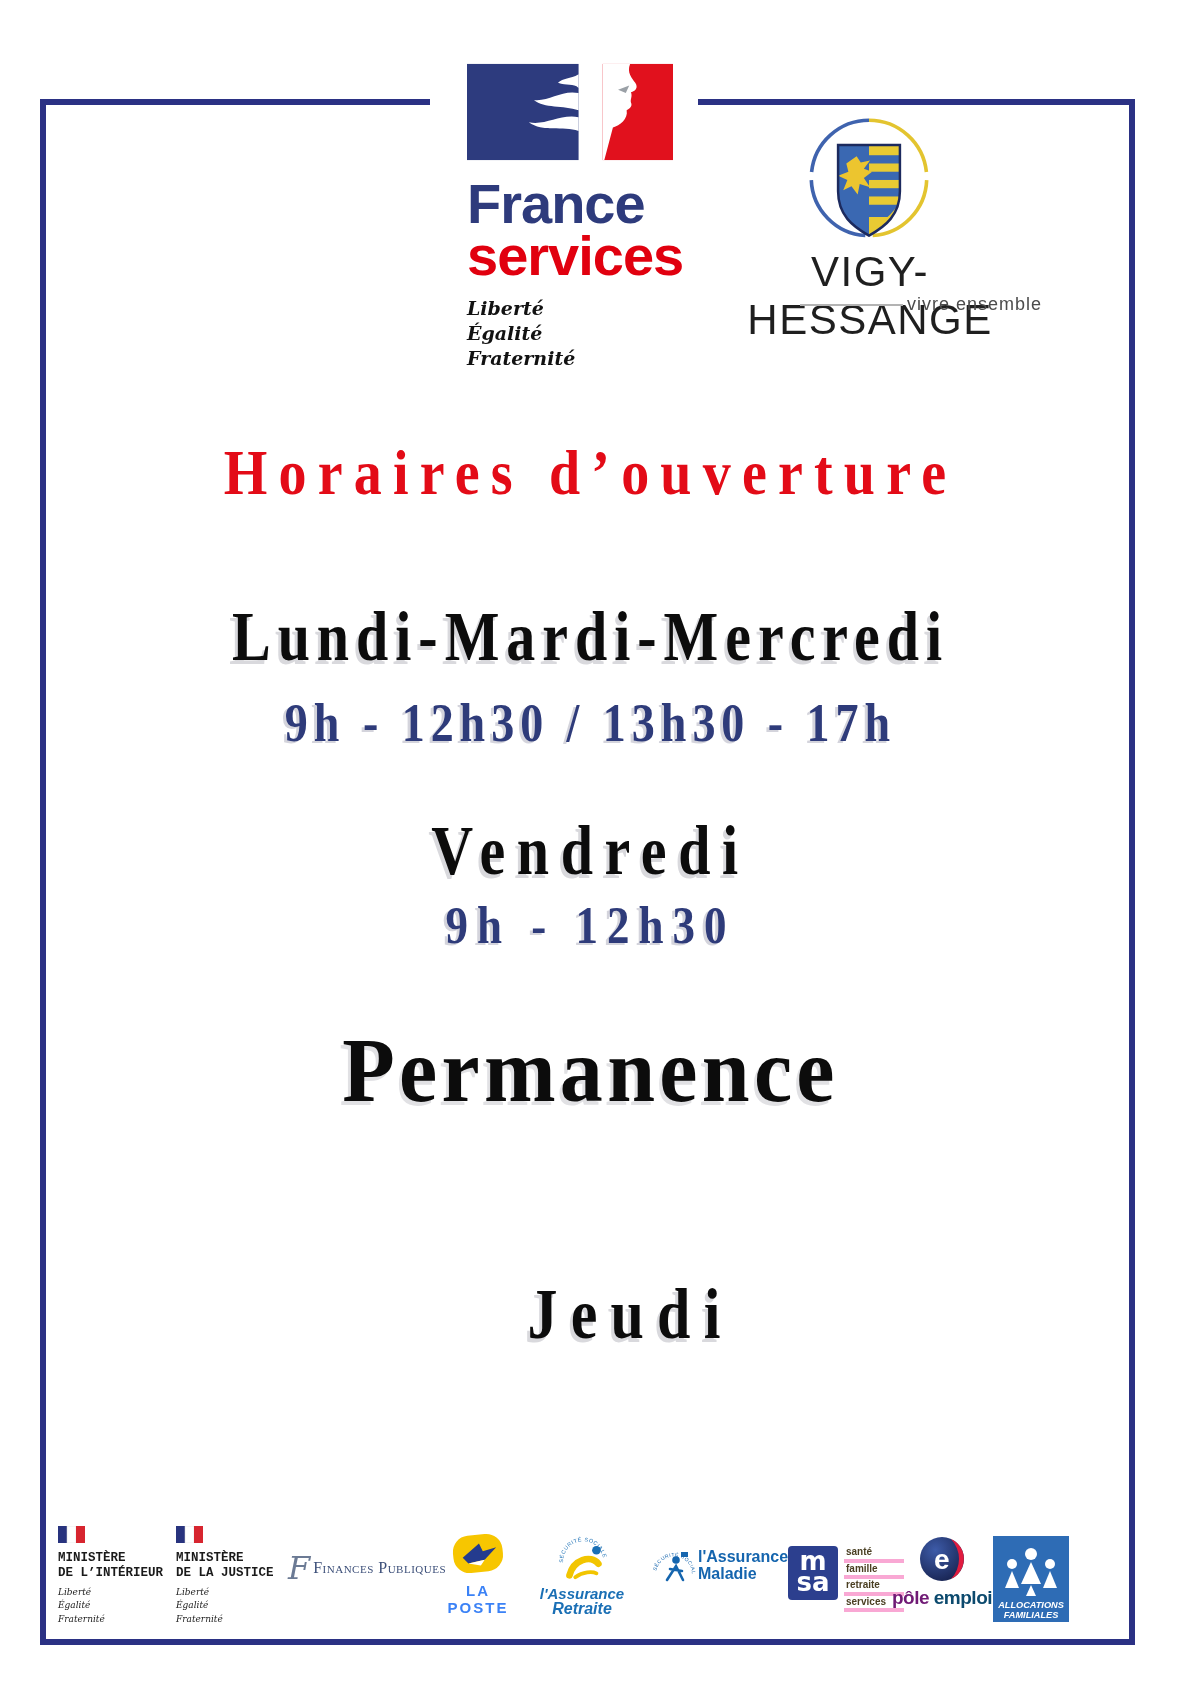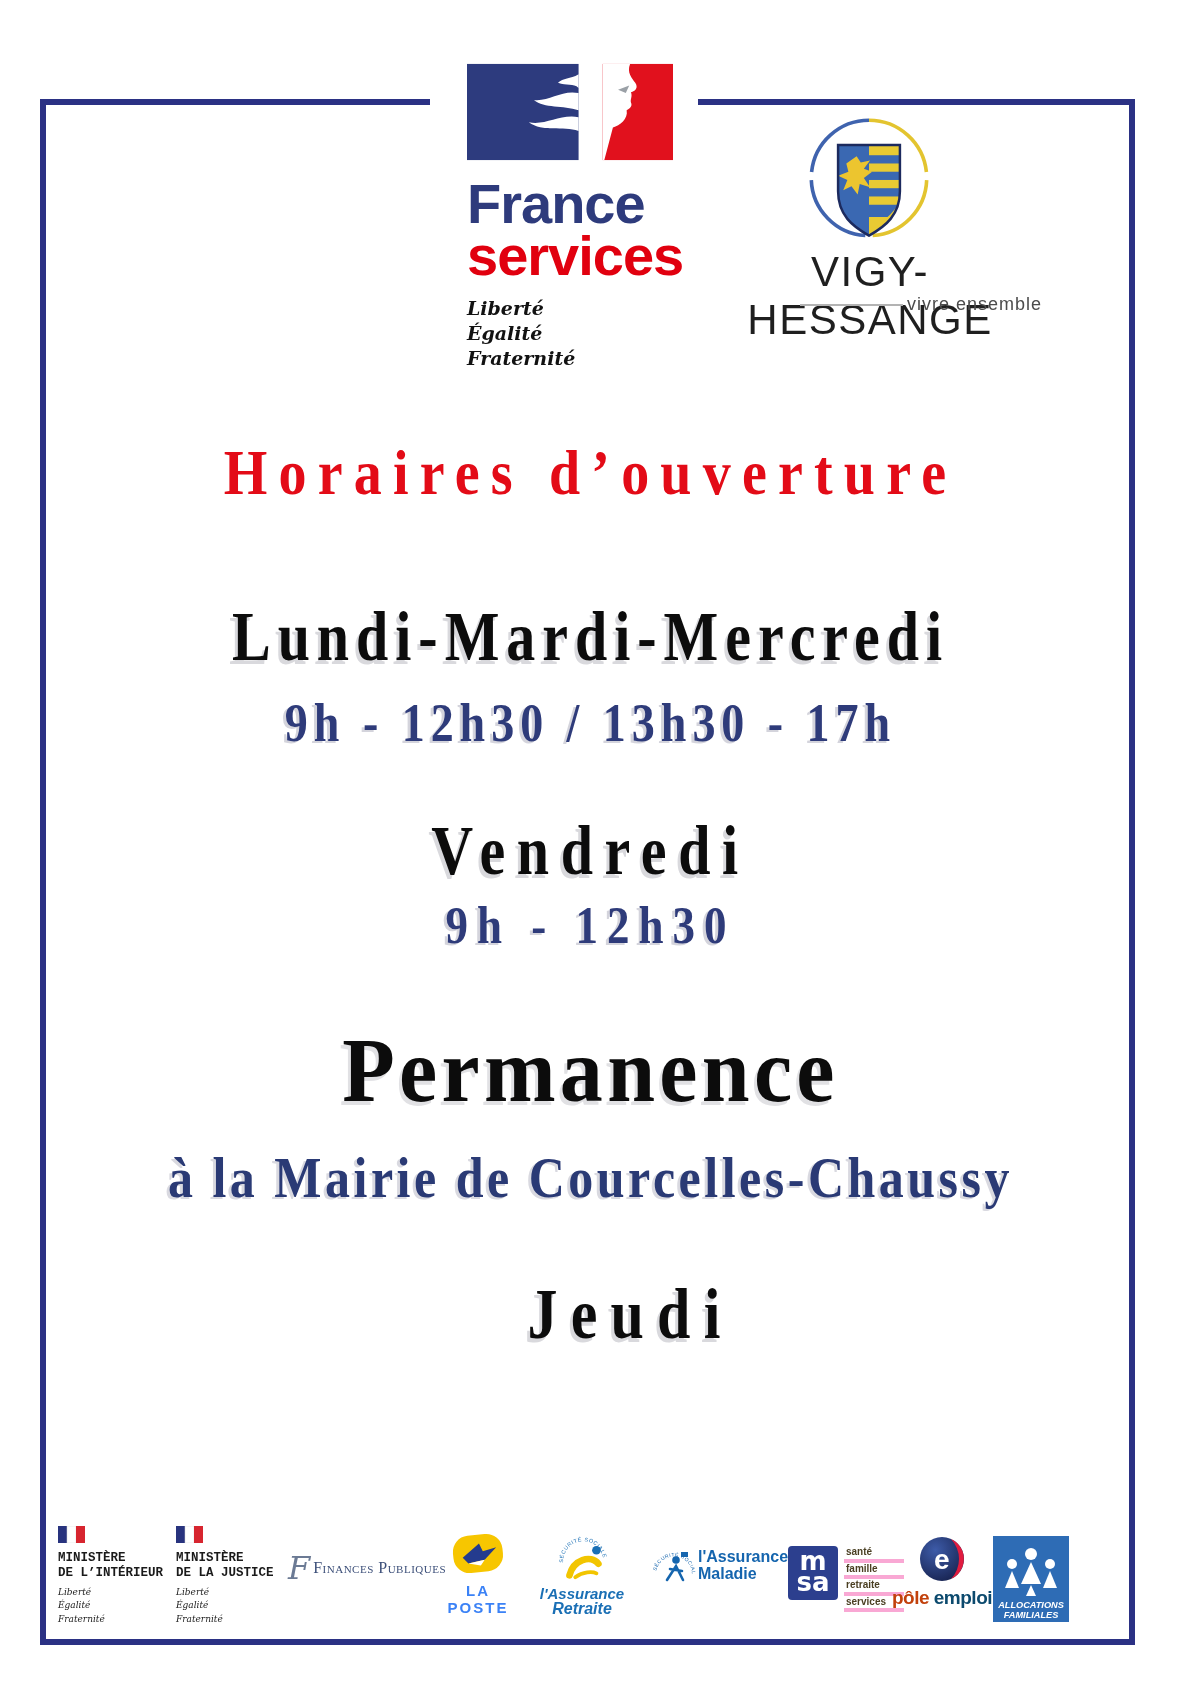--- a/index.html
+++ b/index.html
@@ -88,21 +88,21 @@
                   display:flex;flex-direction:column;align-items:center;justify-content:center;
                   font-weight:700;font-family:"DejaVu Sans",sans-serif;}
   .p-msa .msa-box .a1{font-size:26px;line-height:.78;}
   .p-msa .msa-box .a2{font-size:26px;line-height:.9;}
   .p-msa .msa-list{width:60px;}
   .p-msa .msa-list div{font-size:10px;font-weight:700;color:#4a3f22;line-height:1.15;
                        border-bottom:4px solid #f9a8d4;padding:0 0 1px 2px;}
 
   .p-pole{left:890px;top:1536px;width:104px;text-align:center;}
   .p-pole .pe-label{margin-top:1px;font-size:19px;font-weight:700;letter-spacing:-.5px;}
-  .p-pole .pe-w1{color:#c2410c;margin-top:48px;}
+  .p-pole .pe-w1{color:#701a75;margin-top:48px;}
   .p-pole .pe-w2{color:#0c4a6e;}
 
   .p-caf{left:993px;top:1536px;}
 </style>
 </head>
 <body>
 
 <div class="page">
 
   <div class="frame"></div>
@@ -158,23 +158,20 @@
   </div>
   <div class="line t-days2">
     <span>Vendredi</span>
   </div>
   <div class="line t-hours2">
     <span>9h - 12h30</span>
   </div>
   <div class="line t-perm">
     <span>Permanence</span>
   </div>
-  <div class="line t-mairie">
-    <span>à la Mairie de Courcelles-Chaussy</span>
-  </div>
   <div class="line t-jeudi">
     <span>Jeudi</span>
   </div>
 
   <div class="partner ministry p-interieur">
     <svg width="27" height="17" viewBox="0 0 27 17">
       <rect x="0" y="0" width="9" height="17" fill="#28337e"></rect>
       <rect x="9" y="0" width="9" height="17" fill="#ffffff" stroke="#d8d8d8" stroke-width=".5"></rect>
       <rect x="18" y="0" width="9" height="17" fill="#d7252f"></rect>
     </svg>

